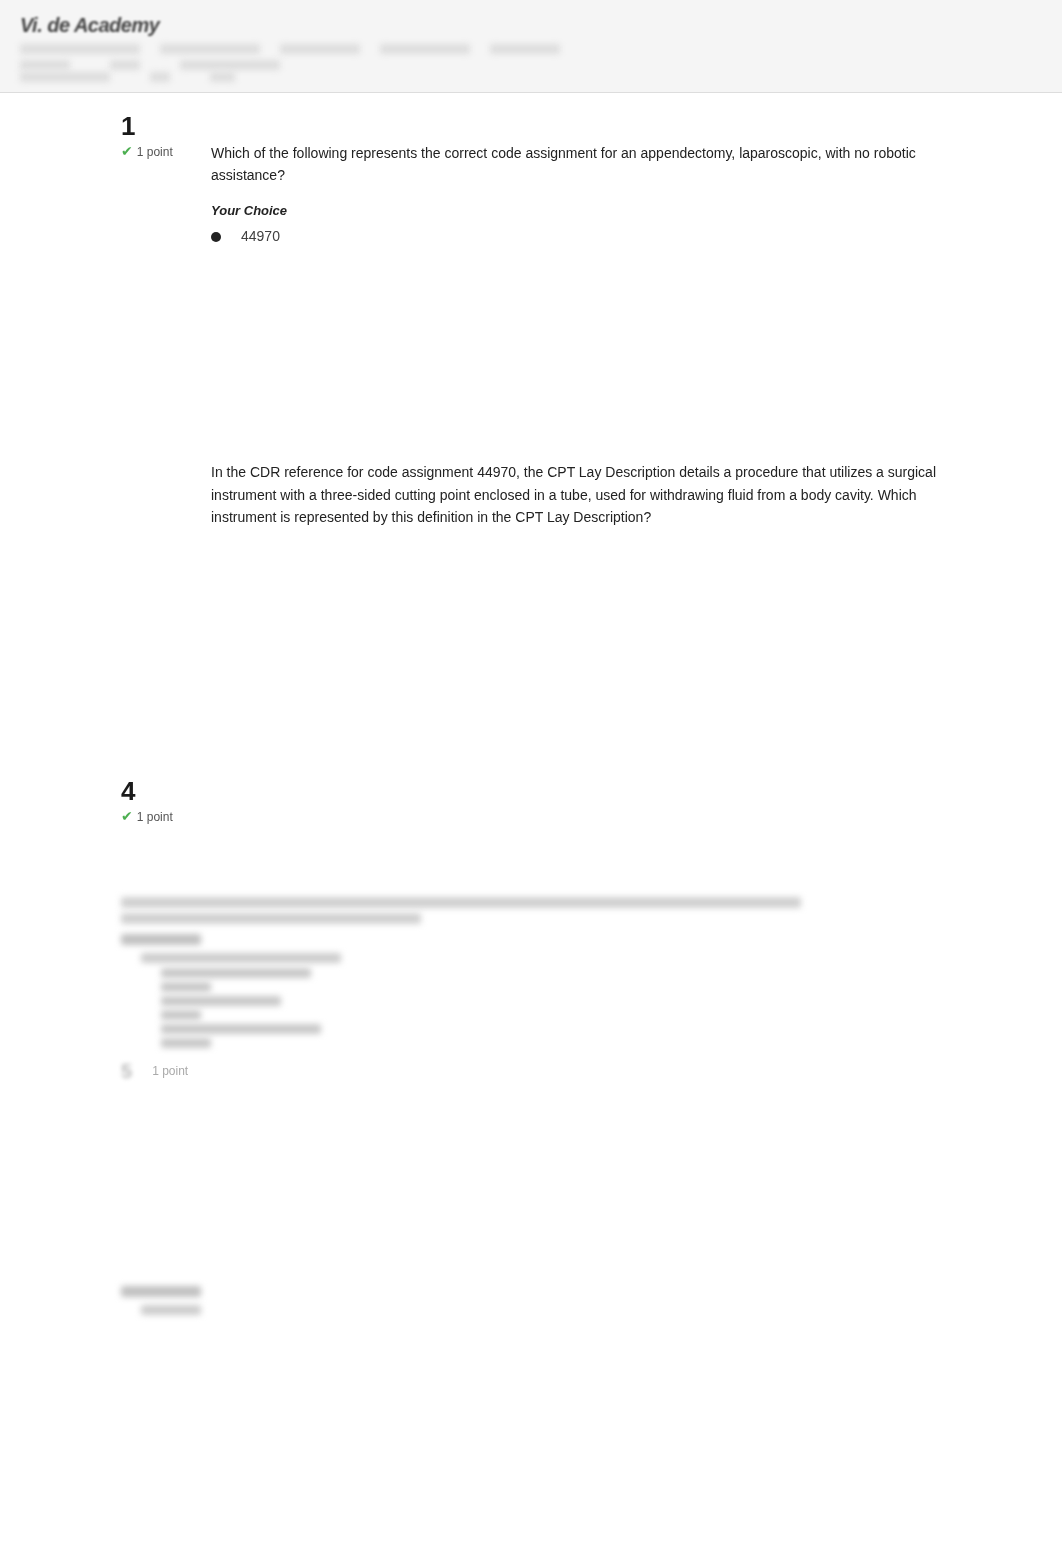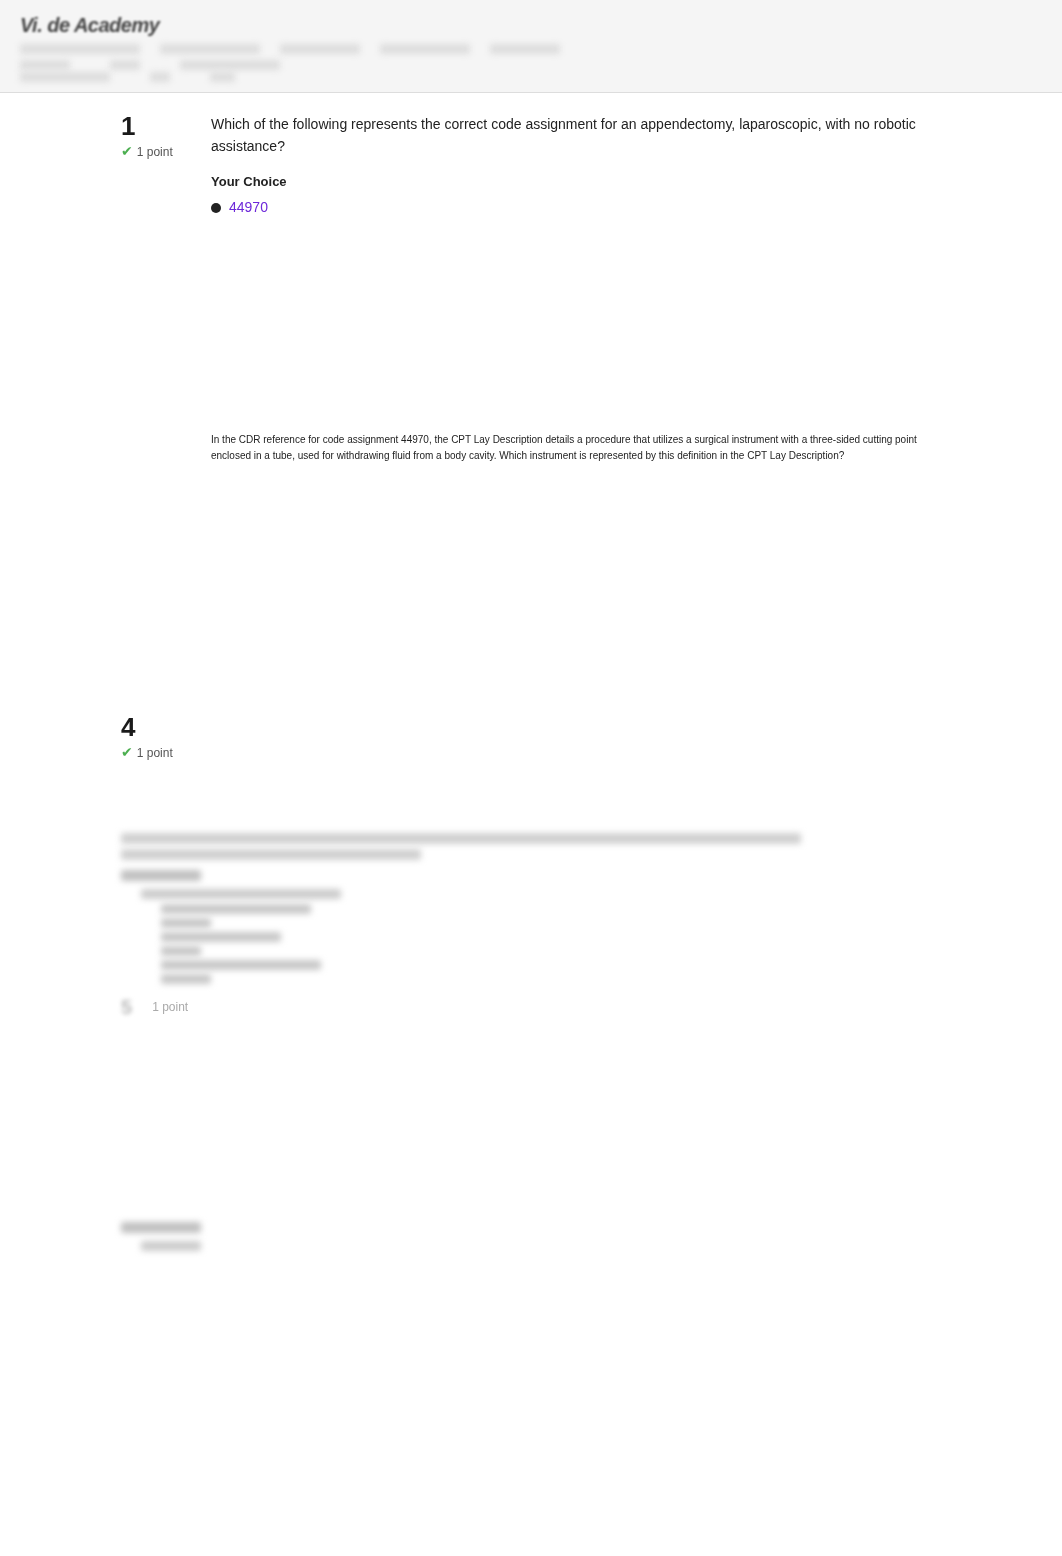--- a/index.html
+++ b/index.html
@@ -83,60 +83,62 @@
       margin-top: 2px;
     }
 
     .checkmark {
       color: #4caf50;
       font-size: 14px;
     }
 
     .question-body {
       flex: 1;
+      margin-top: 29px;
     }
 
     .question-text {
       font-size: 14px;
       color: #222;
       margin-bottom: 14px;
       line-height: 1.6;
     }
 
     .your-choice-label {
       font-size: 13px;
       font-weight: bold;
       color: #222;
       margin-bottom: 6px;
+      font-style: italic;
     }
 
     .choice-item {
       display: flex;
       align-items: center;
-      gap: 8px;
-      font-size: 14px;
-      color: #6d28d9;
+      gap: 20px;
+      font-size: 14px;
+      color: #404040;
       margin-bottom: 4px;
     }
 
     .choice-dot {
       width: 10px;
       height: 10px;
       background: #222;
       border-radius: 50%;
       flex-shrink: 0;
     }
 
     .question-no-number {
       margin-bottom: 30px;
       padding-left: 90px;
     }
 
     .question-no-number .question-text {
-      font-size: 10px;
+      font-size: 14px;
       color: #222;
       margin-bottom: 14px;
       line-height: 1.6;
     }
   </style>
 </head>
 <body>
 
 <div class="header">
   <div class="header-title" style="font-style:italic; font-weight:900; font-size:20px; color:#444; filter:blur(1px);">Vi. de Academy</div>

